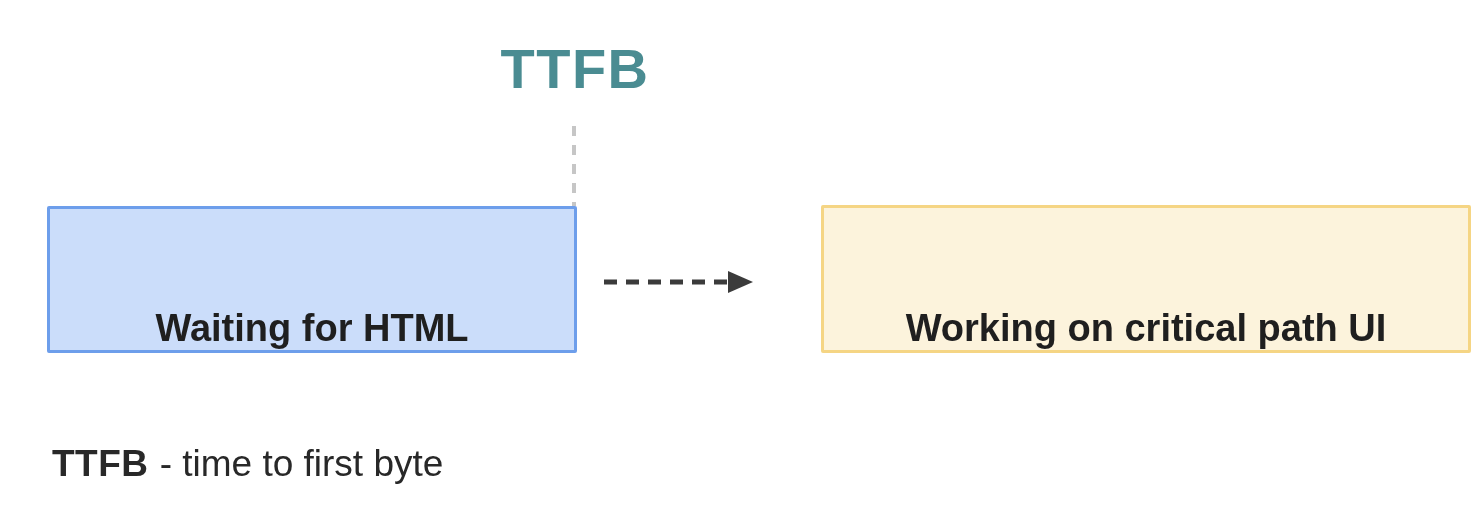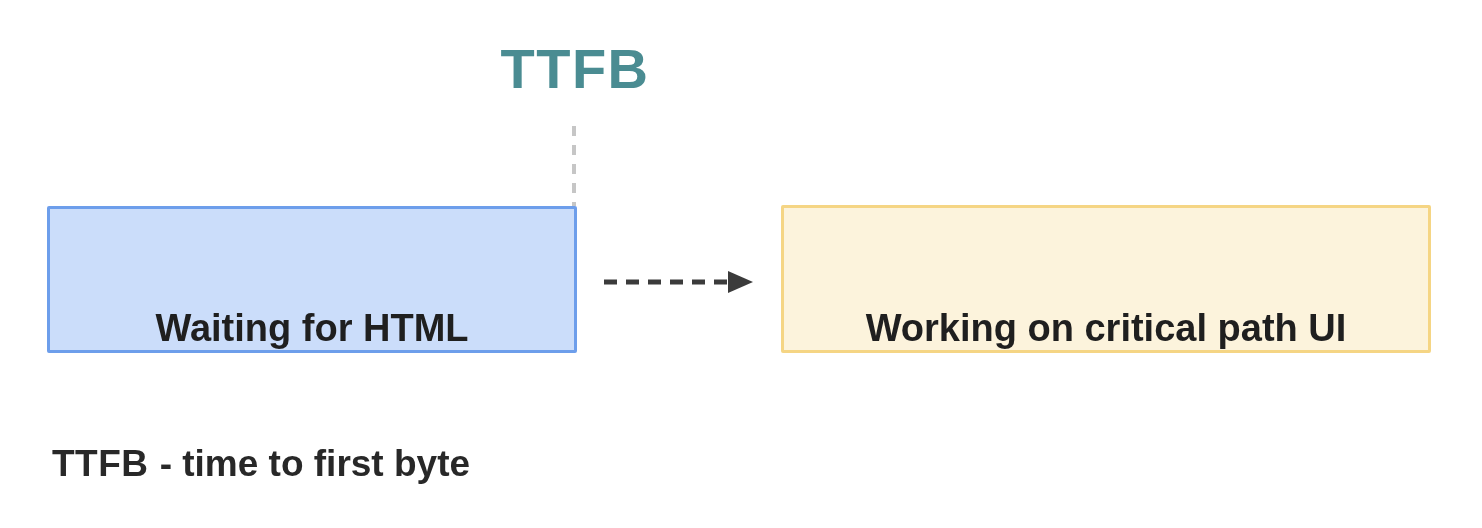--- a/index.html
+++ b/index.html
@@ -67,21 +67,21 @@
     left: 52px;
     top: 443px;
     font-size: 37px;
     white-space: nowrap;
   }
   .legend-term {
     font-weight: 800;
     letter-spacing: 0.5px;
   }
   .legend-def {
-    font-weight: 700;
+    font-weight: 400;
     margin-left: 0.3em;
   }
 </style>
 </head>
 <body>
 
 <div class="stage">
 
   <div class="diagram-title" style="color: rgb(74, 140, 146);">TTFB</div>
 
@@ -91,21 +91,21 @@
 
   <div class="node node-blue" style="background-color: rgb(203, 221, 250); border-color: rgb(109, 158, 235);">
     <span class="node-label" style="color: rgb(31, 31, 31);">Waiting for HTML</span>
   </div>
 
   <svg class="arrow-svg" width="156" height="32" viewBox="0 0 156 32">
     <line x1="2" y1="16" x2="126" y2="16" stroke-width="5" stroke-dasharray="13 9" style="stroke: rgb(59, 59, 59);"></line>
     <polygon points="126,5 151,16 126,27" style="fill: rgb(59, 59, 59);"></polygon>
   </svg>
 
-  <div class="node node-yellow" style="background-color: rgb(252, 243, 220); border-color: rgb(245, 213, 132);">
+  <div class="node node-yellow" style="background-color: rgb(252, 243, 220); border-color: rgb(245, 213, 132); margin-left: 40px;">
     <span class="node-label" style="color: rgb(31, 31, 31);">Working on critical path UI</span>
   </div>
 
   <div class="legend" style="color: rgb(40, 40, 40);">
     <span class="legend-term">TTFB</span><span class="legend-def">- time to first byte</span>
   </div>
 
 </div>
 
 </body></html>

